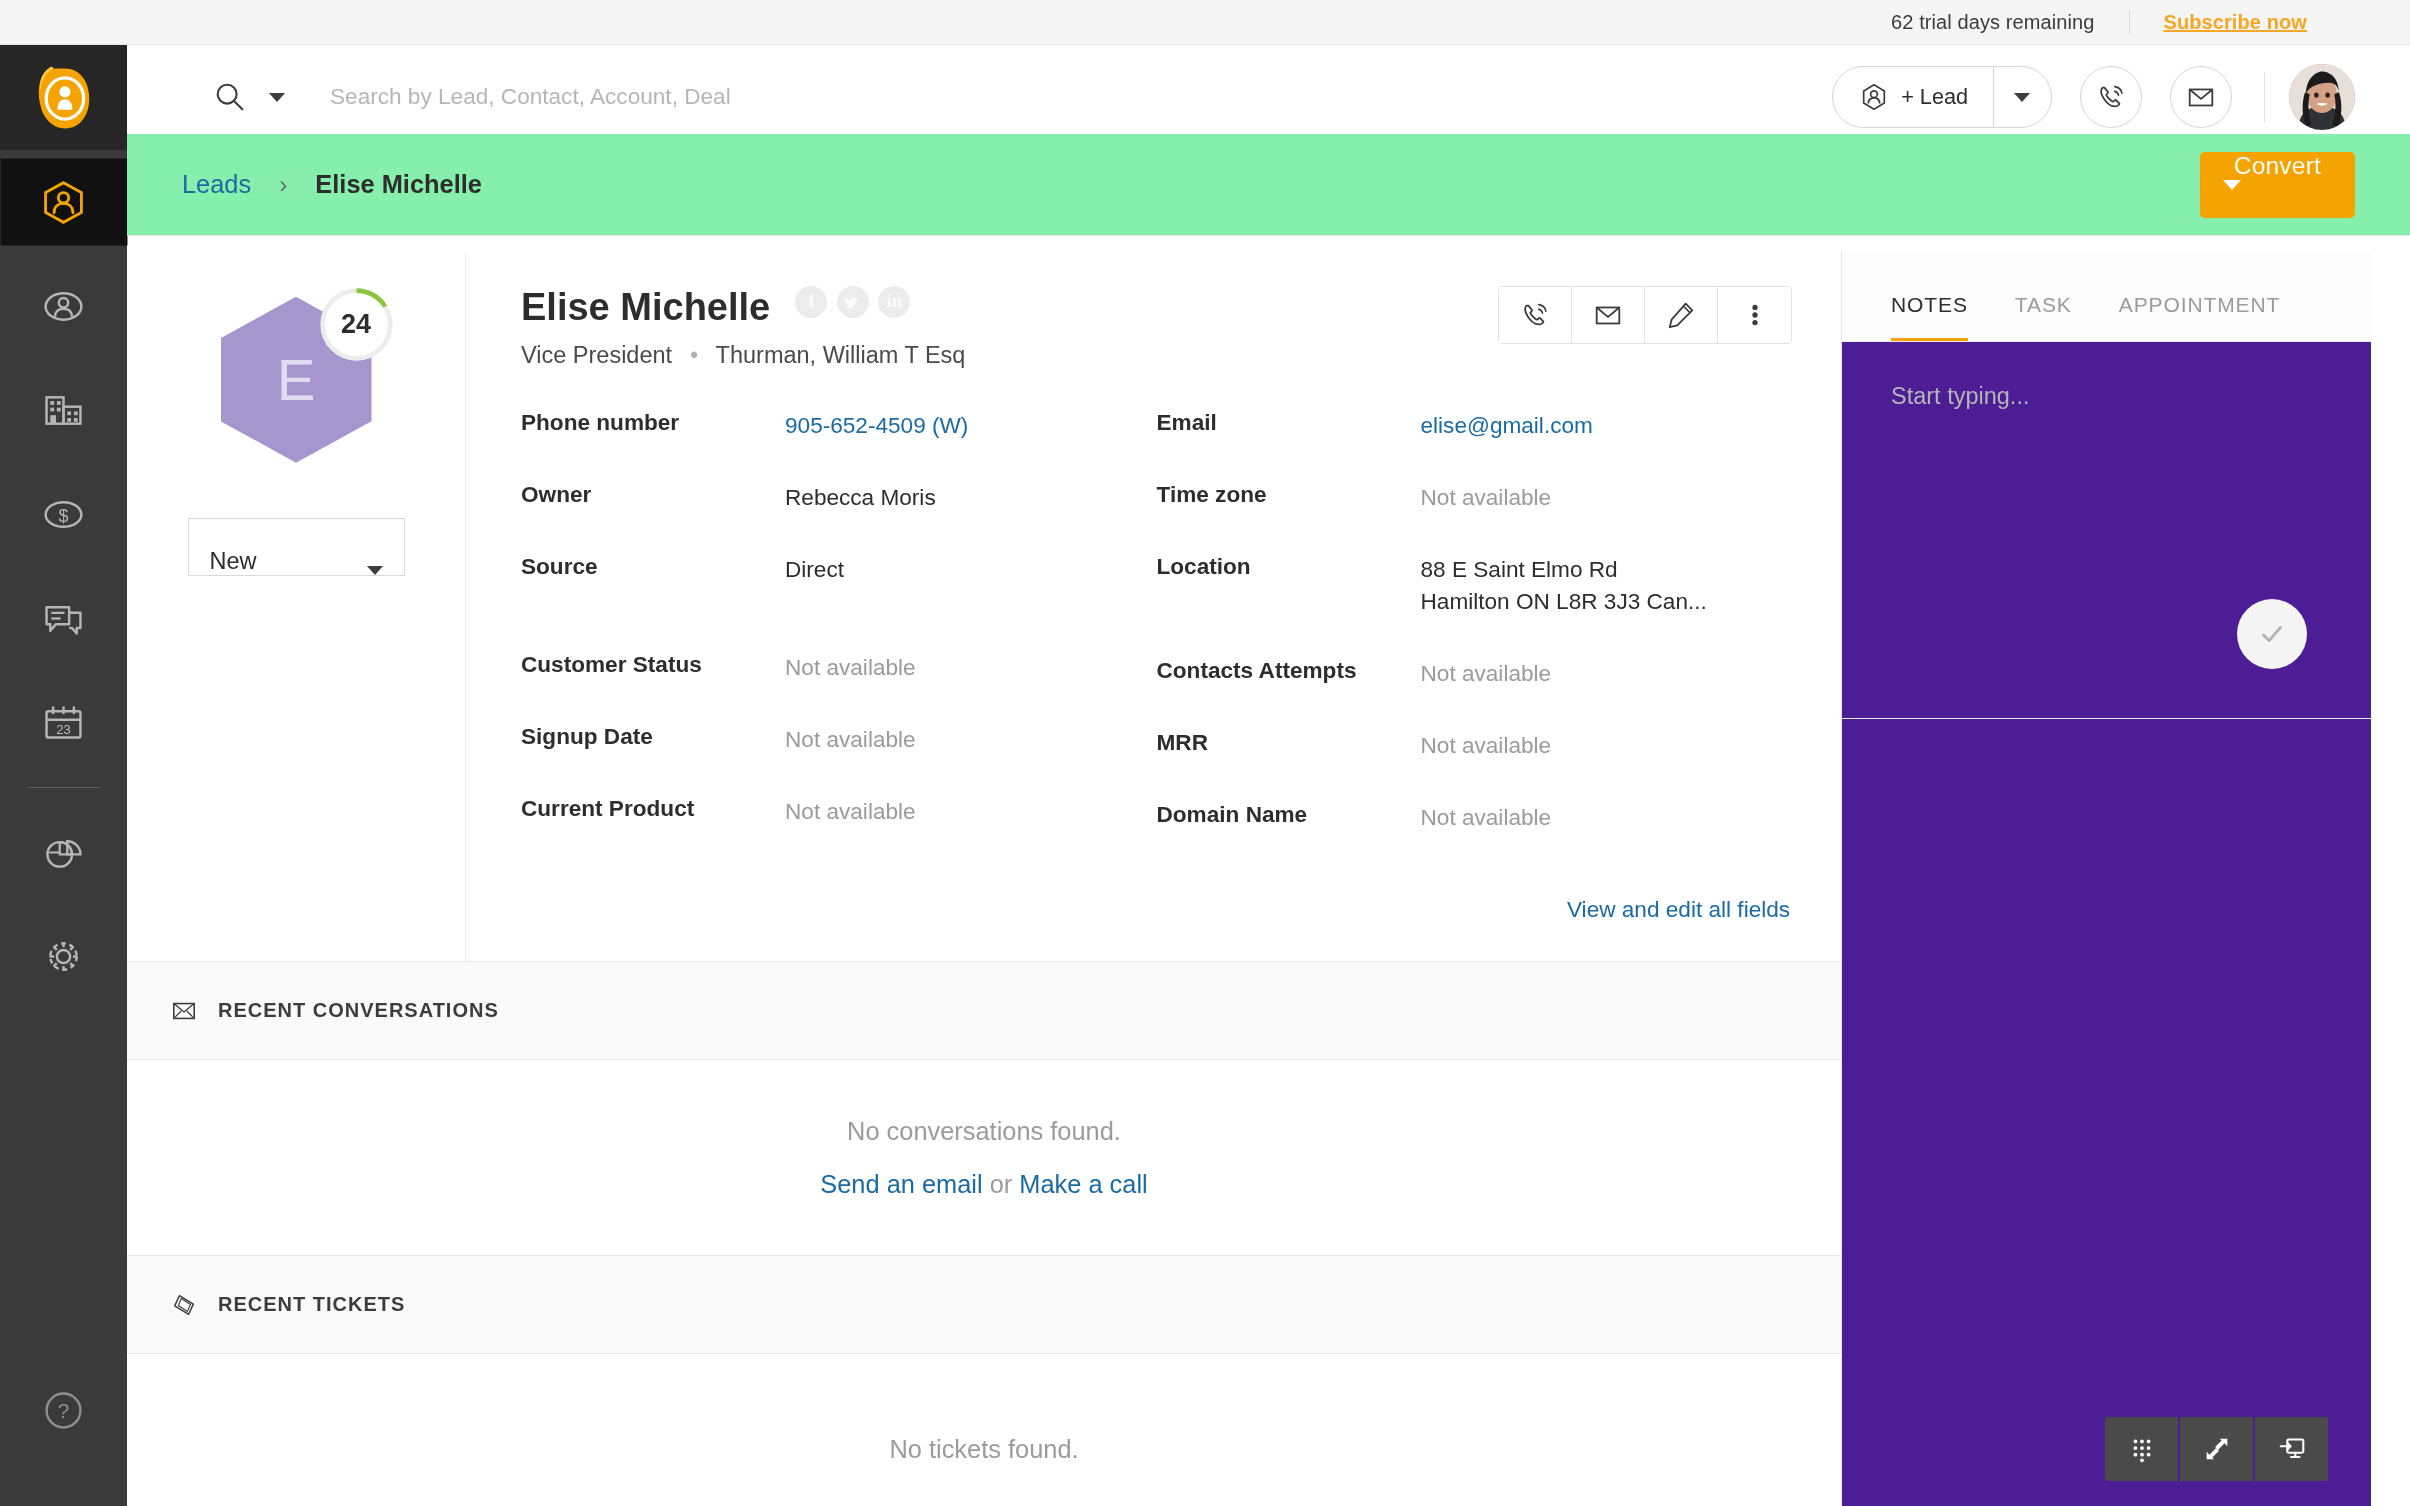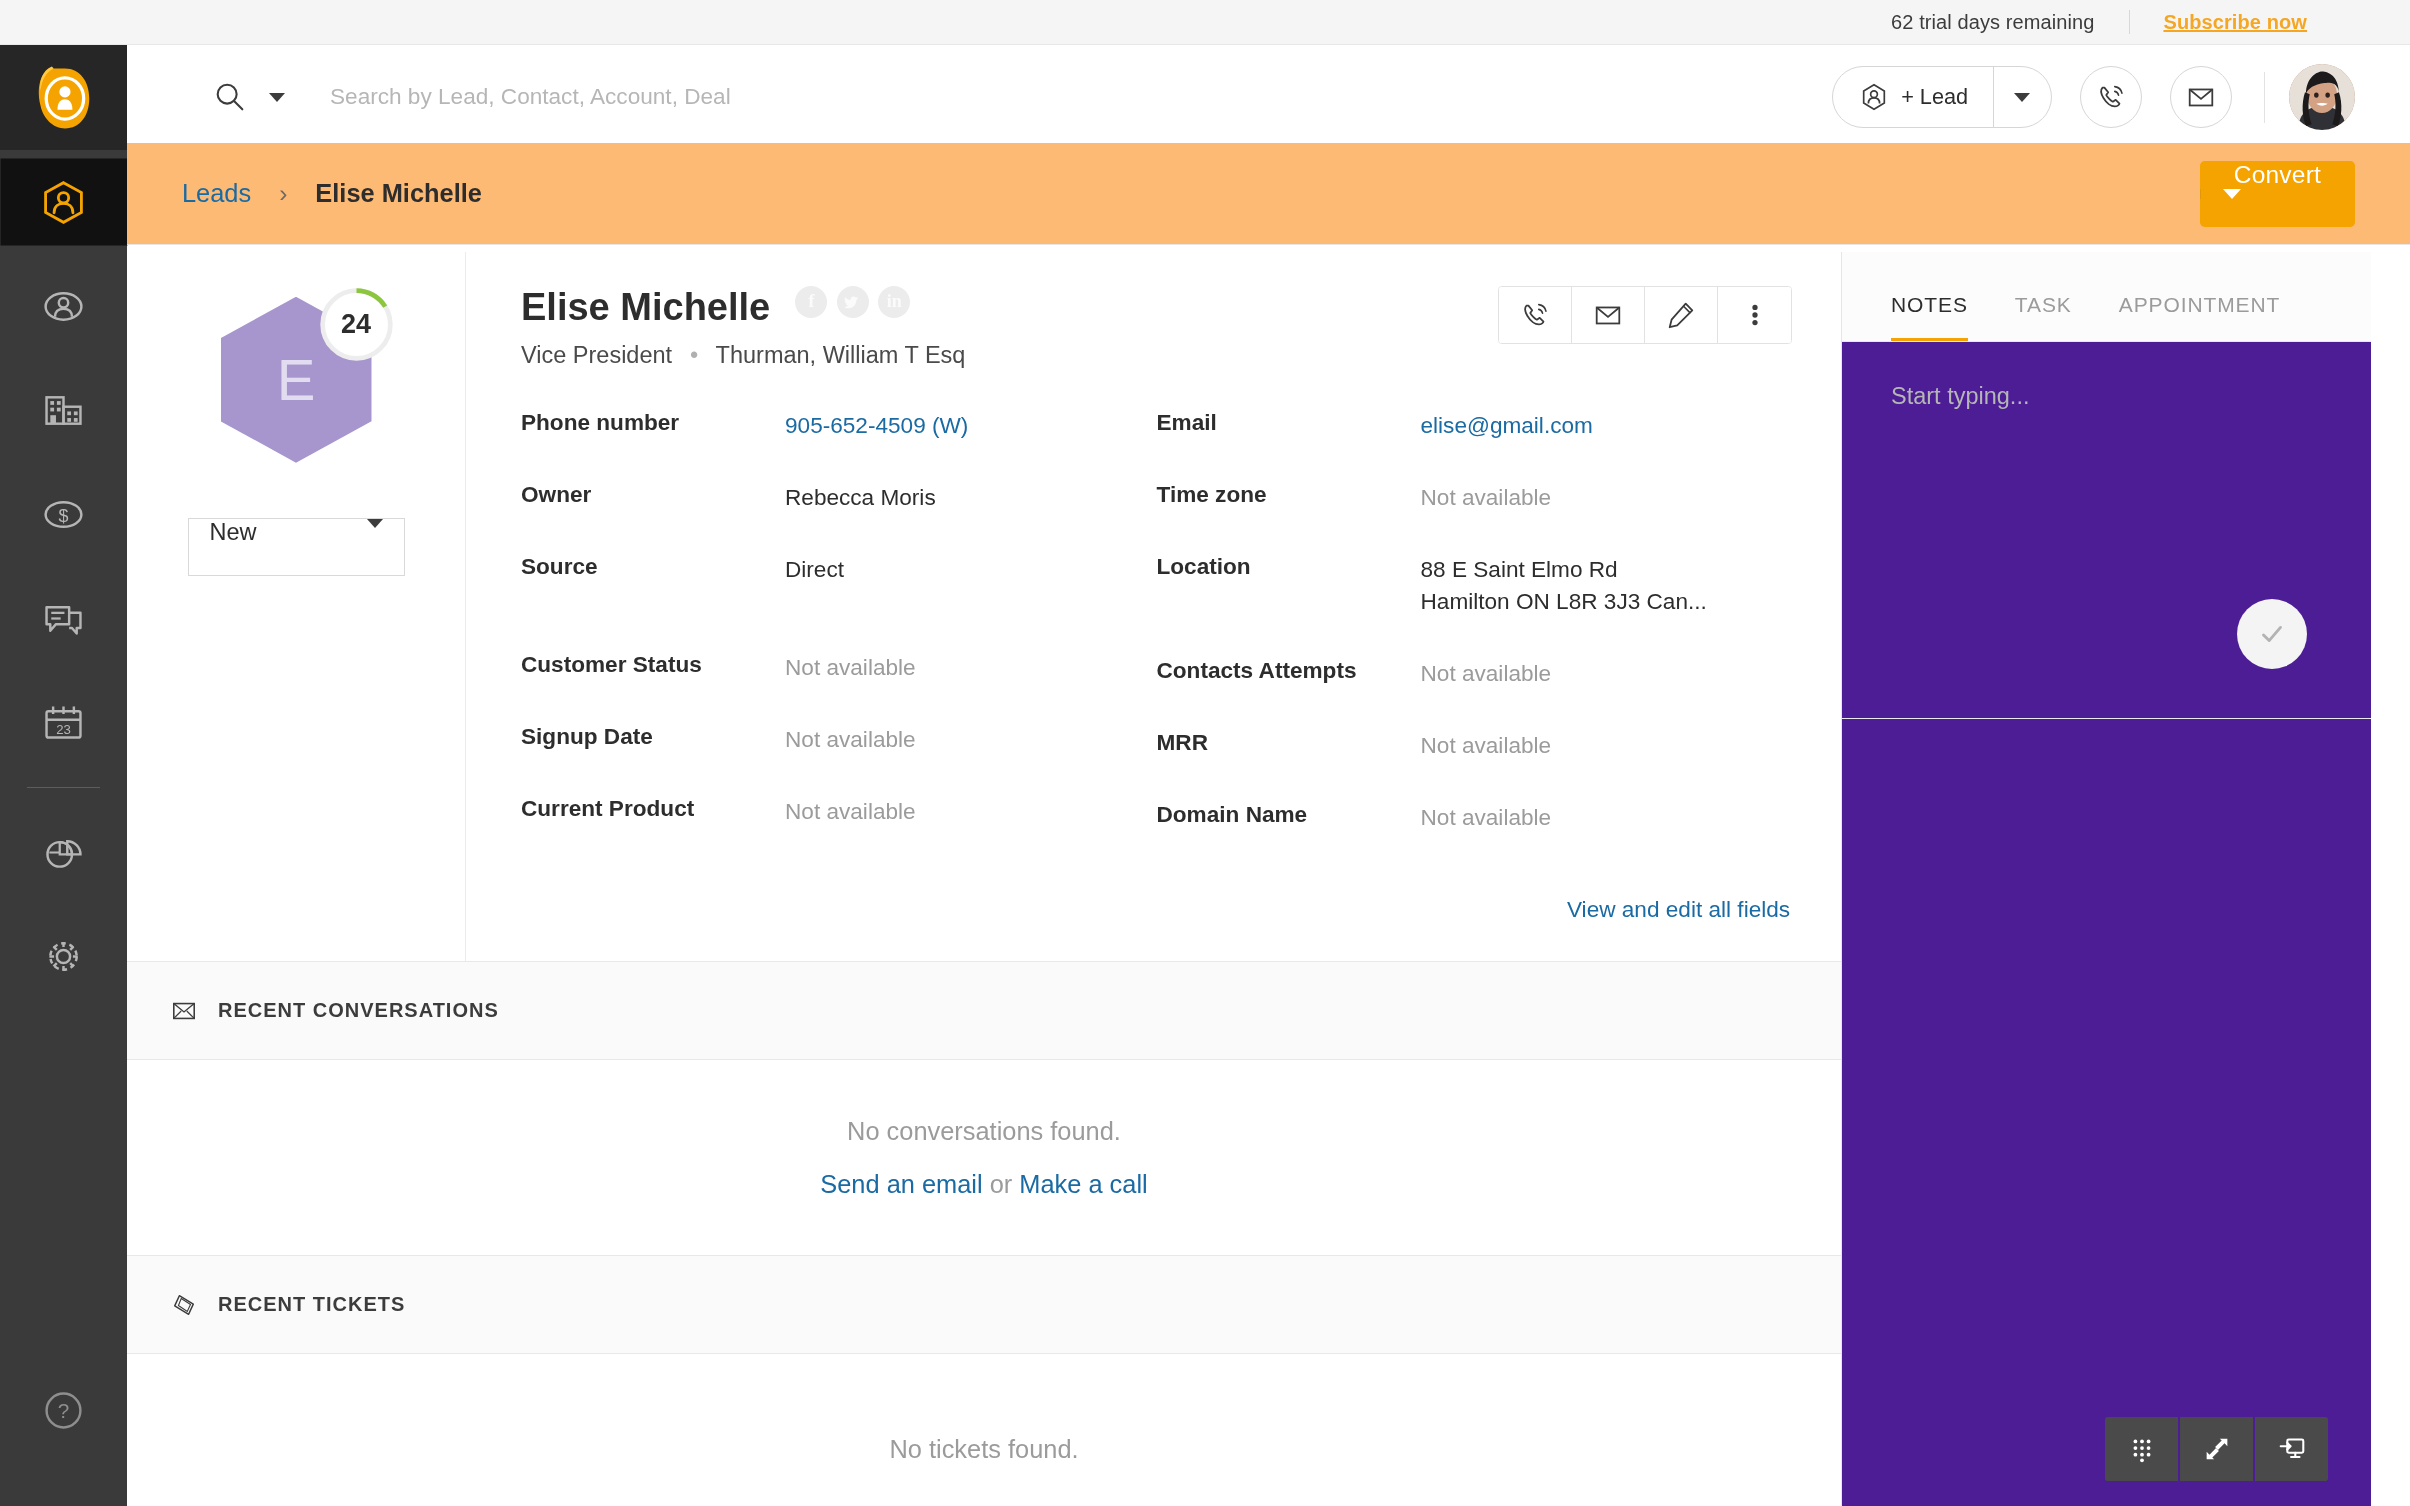--- a/index.html
+++ b/index.html
@@ -91,22 +91,22 @@
     margin-left: 28px;
   }
   .top-sep { width: 0.9px; height: 51px; background: #e2e2e2; margin: 0 24.5px 0 32px; }
   .avatar {
     width: 66px; height: 66px; border-radius: 50%; overflow: hidden;
     background: #c9a28c; position: relative; cursor: pointer;
   }
 
   
   .crumbbar {
-    position: absolute; left: 127px; top: 143px; width: 2283px; height: 102px;
-    background: #fdba74; border-bottom: 0.9px solid #e6e6e6;
+    position: absolute; left: 127px; top: 134px; width: 2283px; height: 102px;
+    background: #86efac; border-bottom: 0.9px solid #e6e6e6;
     display: flex; align-items: center; padding: 0 55px 0 55px;
   }
   .crumb-link { font-size: 25.4px; color: #1a6aa3; cursor: pointer; }
   .crumb-arrow { margin: 0 28px; color: #6b6b6b; font-size: 24.5px; }
   .crumb-current { font-size: 25.4px; color: #2d2d2d; font-weight: bold; }
   .crumb-spacer { flex: 1; }
   .convert-btn {
     display: flex; height: 66px; background: #f5a300; border-radius: 4.7px;
     overflow: hidden; cursor: pointer; flex-direction: column;
   }
@@ -141,21 +141,21 @@
   .score-badge {
     position: absolute; right: -5.6px; top: -7.5px; width: 79px; height: 79px; text-align: center;
   }
   .score-num {
     position: absolute; left: 0; top: 0; width: 79px; height: 79px;
     display: flex; align-items: center; justify-content: center;
     font-size: 27px; font-weight: bold; color: #2d2d2d;
   }
   .status-select {
     margin-top: 51px; width: 217px; height: 58px; border: 0.9px solid #d9d9d9;
-    background: #fff; display: flex; align-items: flex-start; justify-content: space-between;
+    background: #fff; display: flex; align-items: flex-end; justify-content: space-between;
     padding: 0 21px 0 21px; cursor: pointer;
   }
   .status-select span { font-size: 23.5px; color: #2d2d2d; }
 
   .profile-right { flex: 1; padding: 34px 49px 0 55px; }
   .name-row { display: flex; align-items: flex-start; }
   .name-block { flex: 1; }
   .lead-name { font-size: 38px; font-weight: bold; color: #2d2d2d; display: inline-block; vertical-align: middle; }
   .socials { display: inline-flex; gap: 9.4px; margin-left: 21px; vertical-align: middle; position: relative; top: -5.6px; }
   .social {

